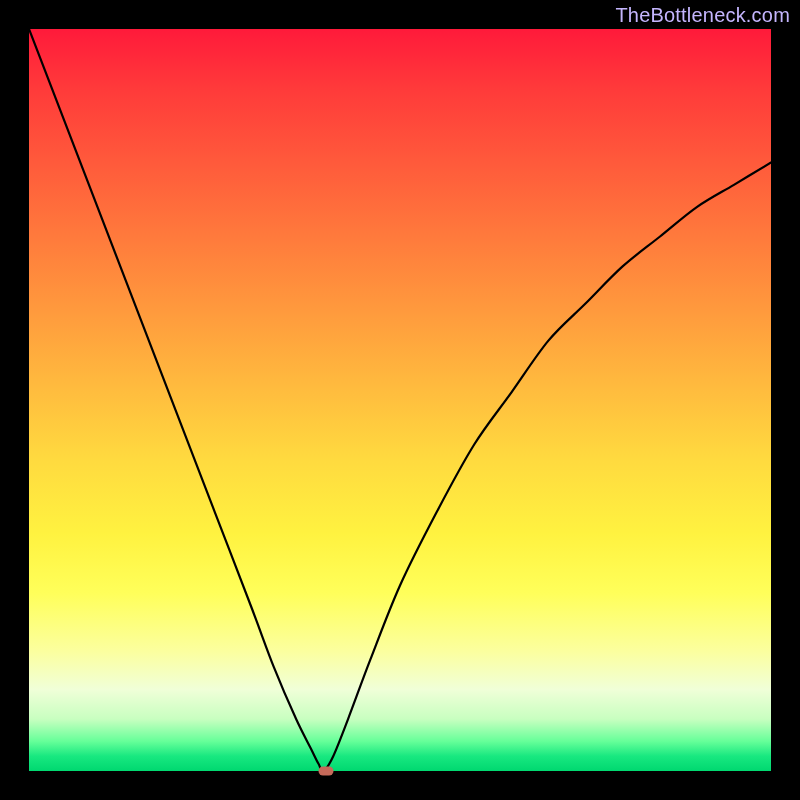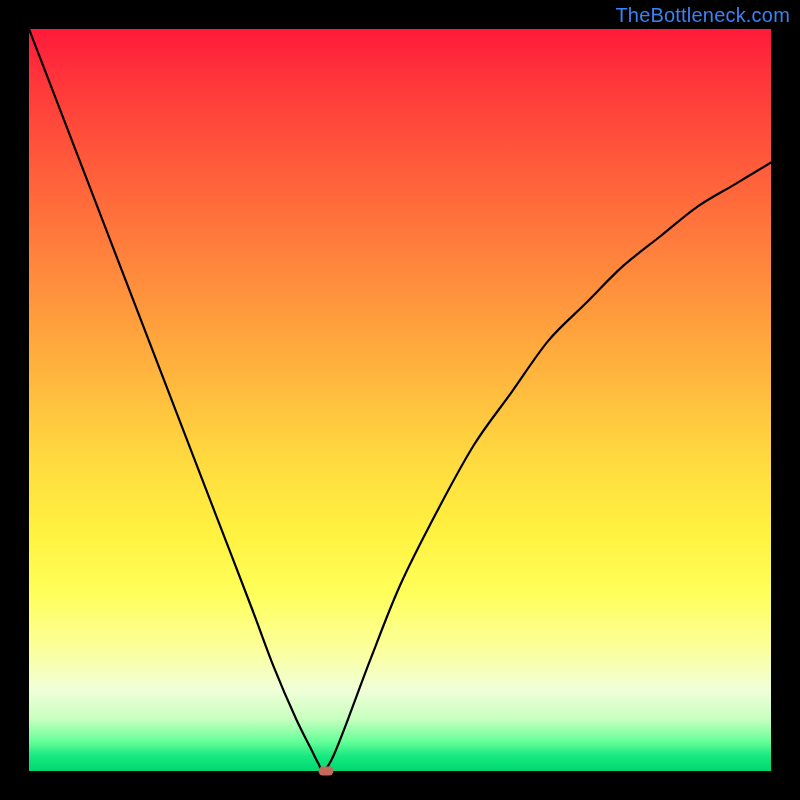--- a/index.html
+++ b/index.html
@@ -8,21 +8,21 @@
     height: 800px;
     background: #000;
     position: relative;
     font-family: Arial, Helvetica, sans-serif;
     overflow: hidden;
   }
   .watermark {
     position: absolute;
     top: 4px;
     right: 10px;
-    color: #3b82f6;
+    color: #c4b5fd;
     font-size: 20px;
     font-weight: 400;
     z-index: 10;
     letter-spacing: 0.2px;
   }
   .plot-area {
     position: absolute;
     left: 29px;
     top: 29px;
     width: 742px;

